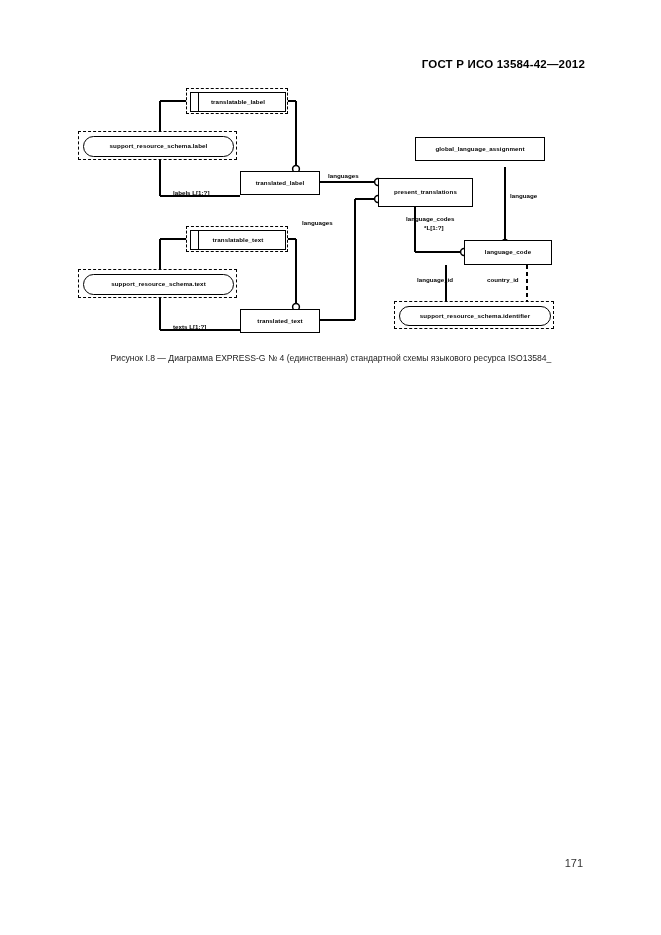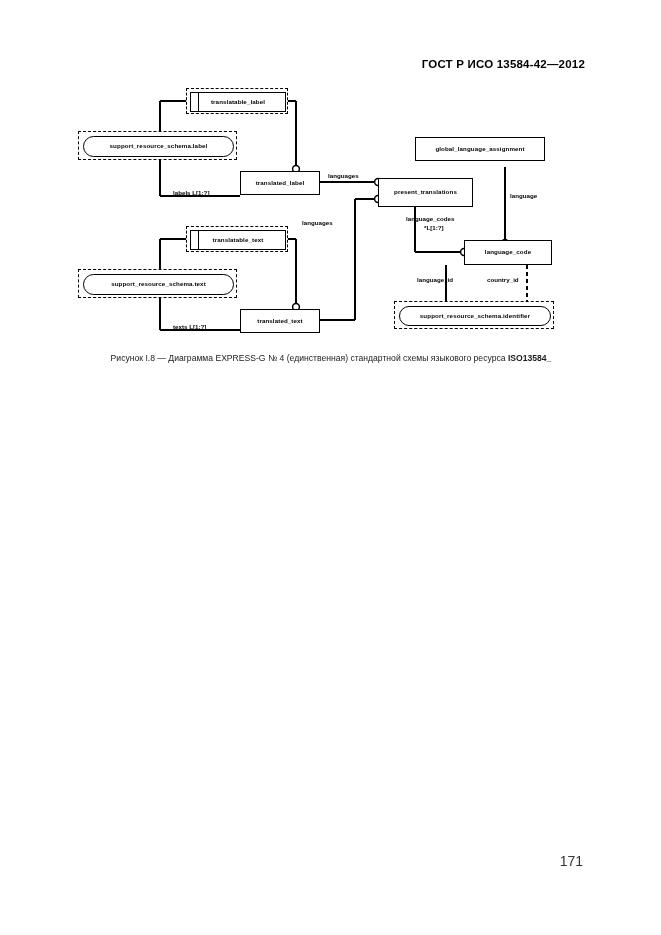--- a/index.html
+++ b/index.html
@@ -48,26 +48,26 @@
     position:absolute;width:0;border-left:1.6px solid #000;
   }
 
   
   .caption{
     position:absolute;left:50px;top:352px;width:562px;
     font-size:8.6px;line-height:1.55;text-align:center;color:#1b1b1b;
   }
   .caption .l1{display:block;}
   .caption .l2{display:block;font-weight:bold;}
-  .cap-b{font-weight:bold;}
+  .cap-b{font-weight:normal;}
 
   
   .pageno{
     position:absolute;right:78px;bottom:66px;
-    font-size:14px;color:#333;
+    font-size:11px;color:#333;
   }
 </style>
 </head>
 <body>
 
 <div class="page">
 
   <div class="std-header">ГОСТ Р ИСО 13584-42—2012</div>
 
   <div class="figure">

